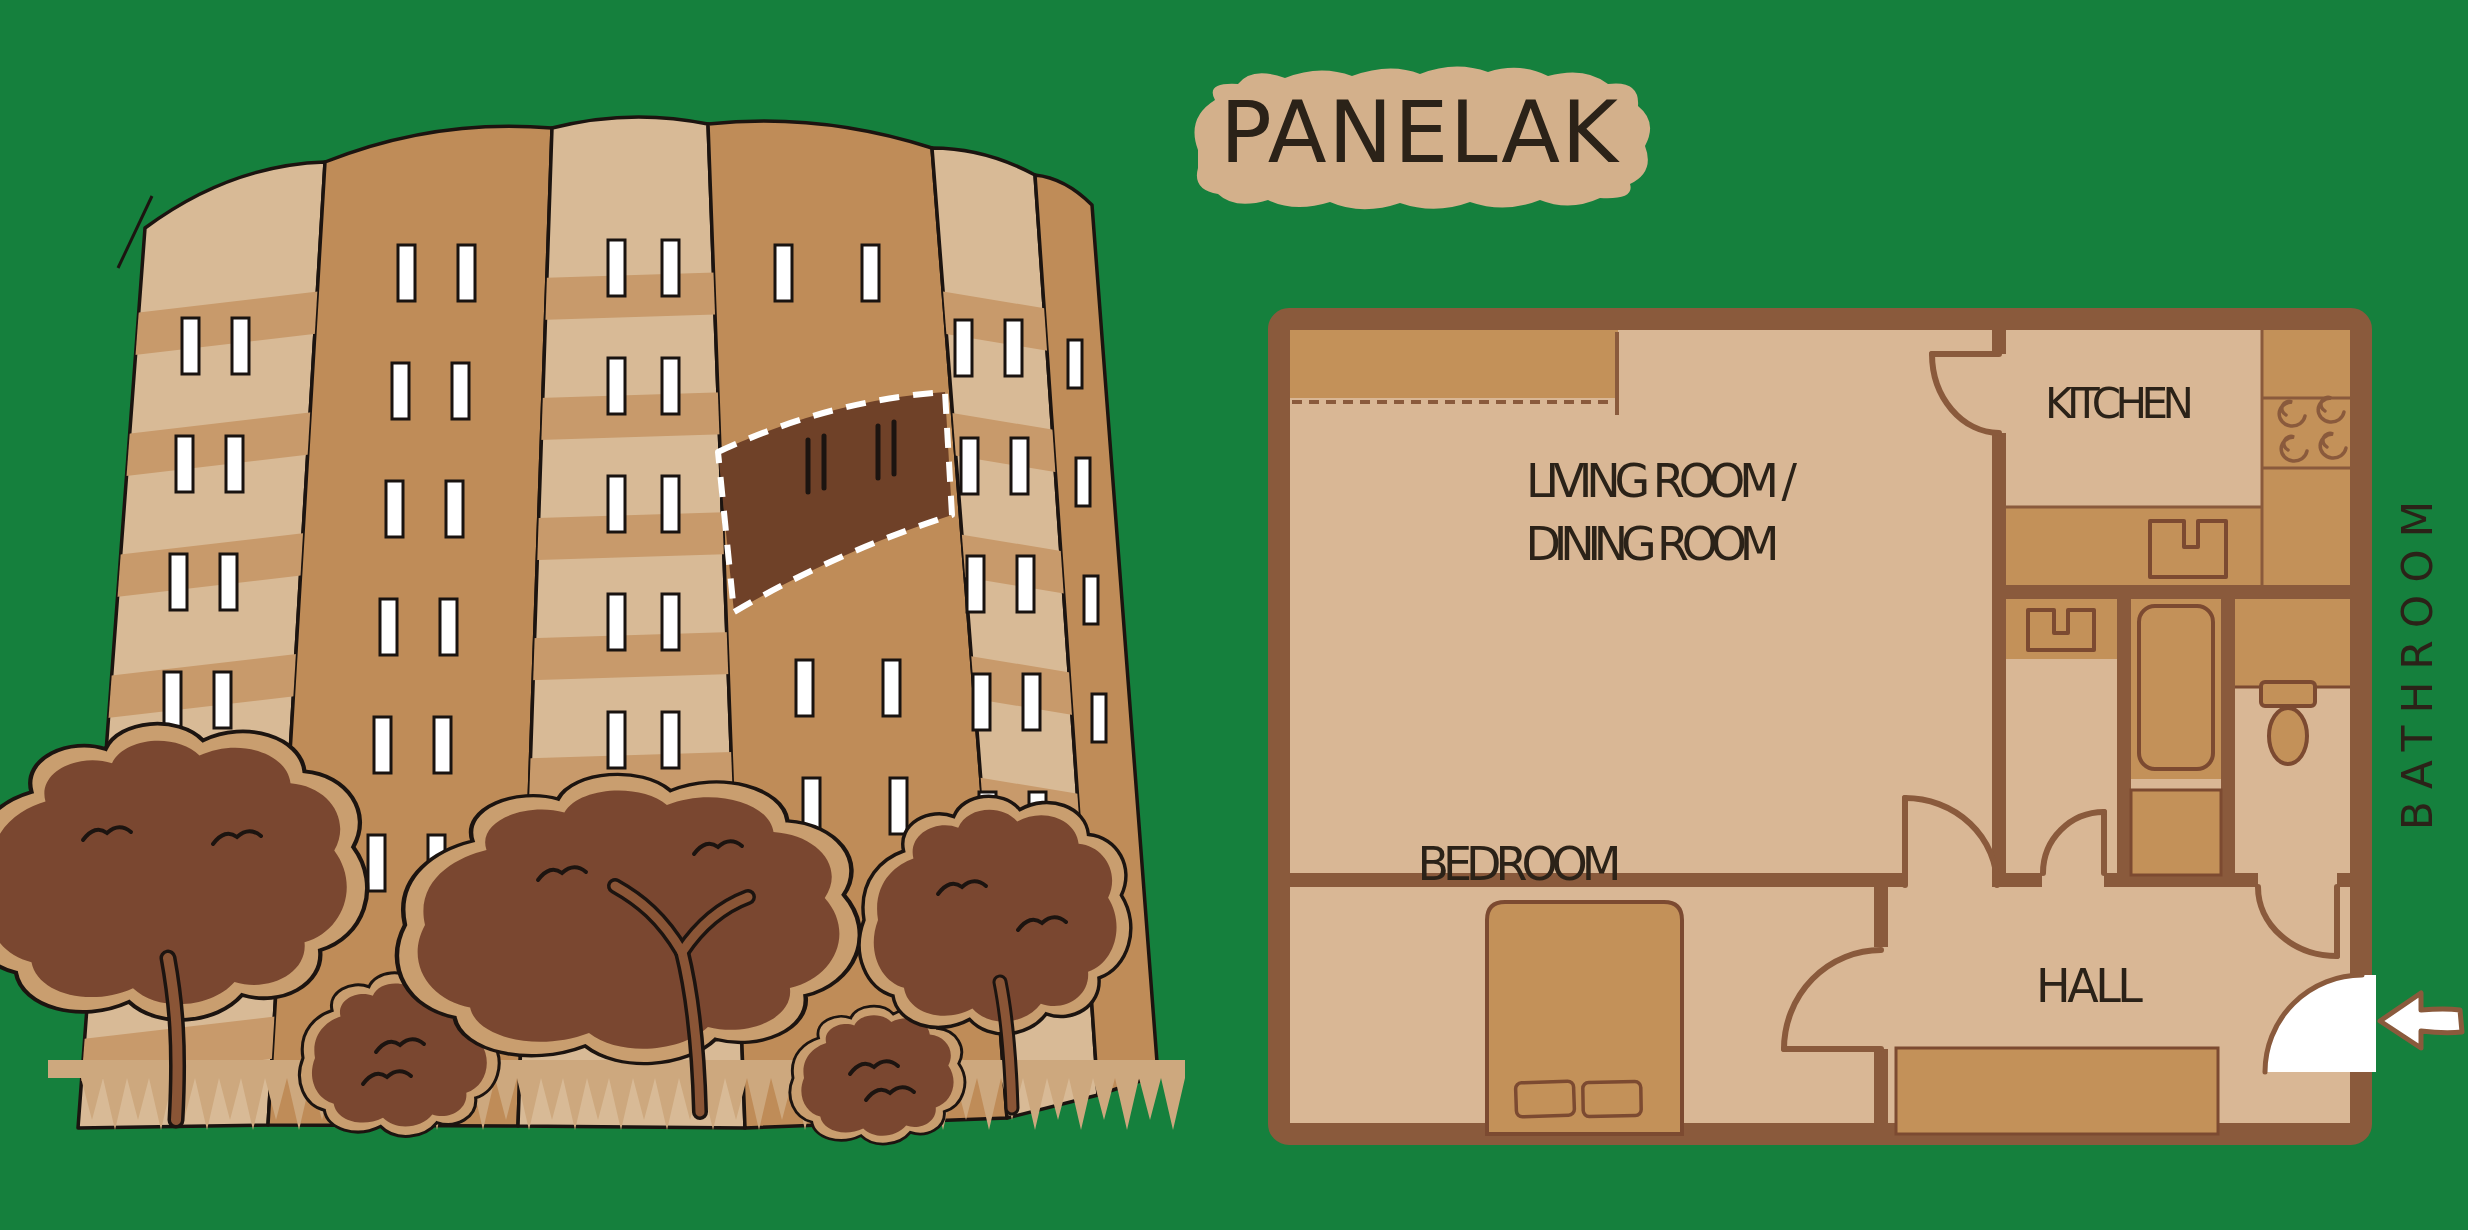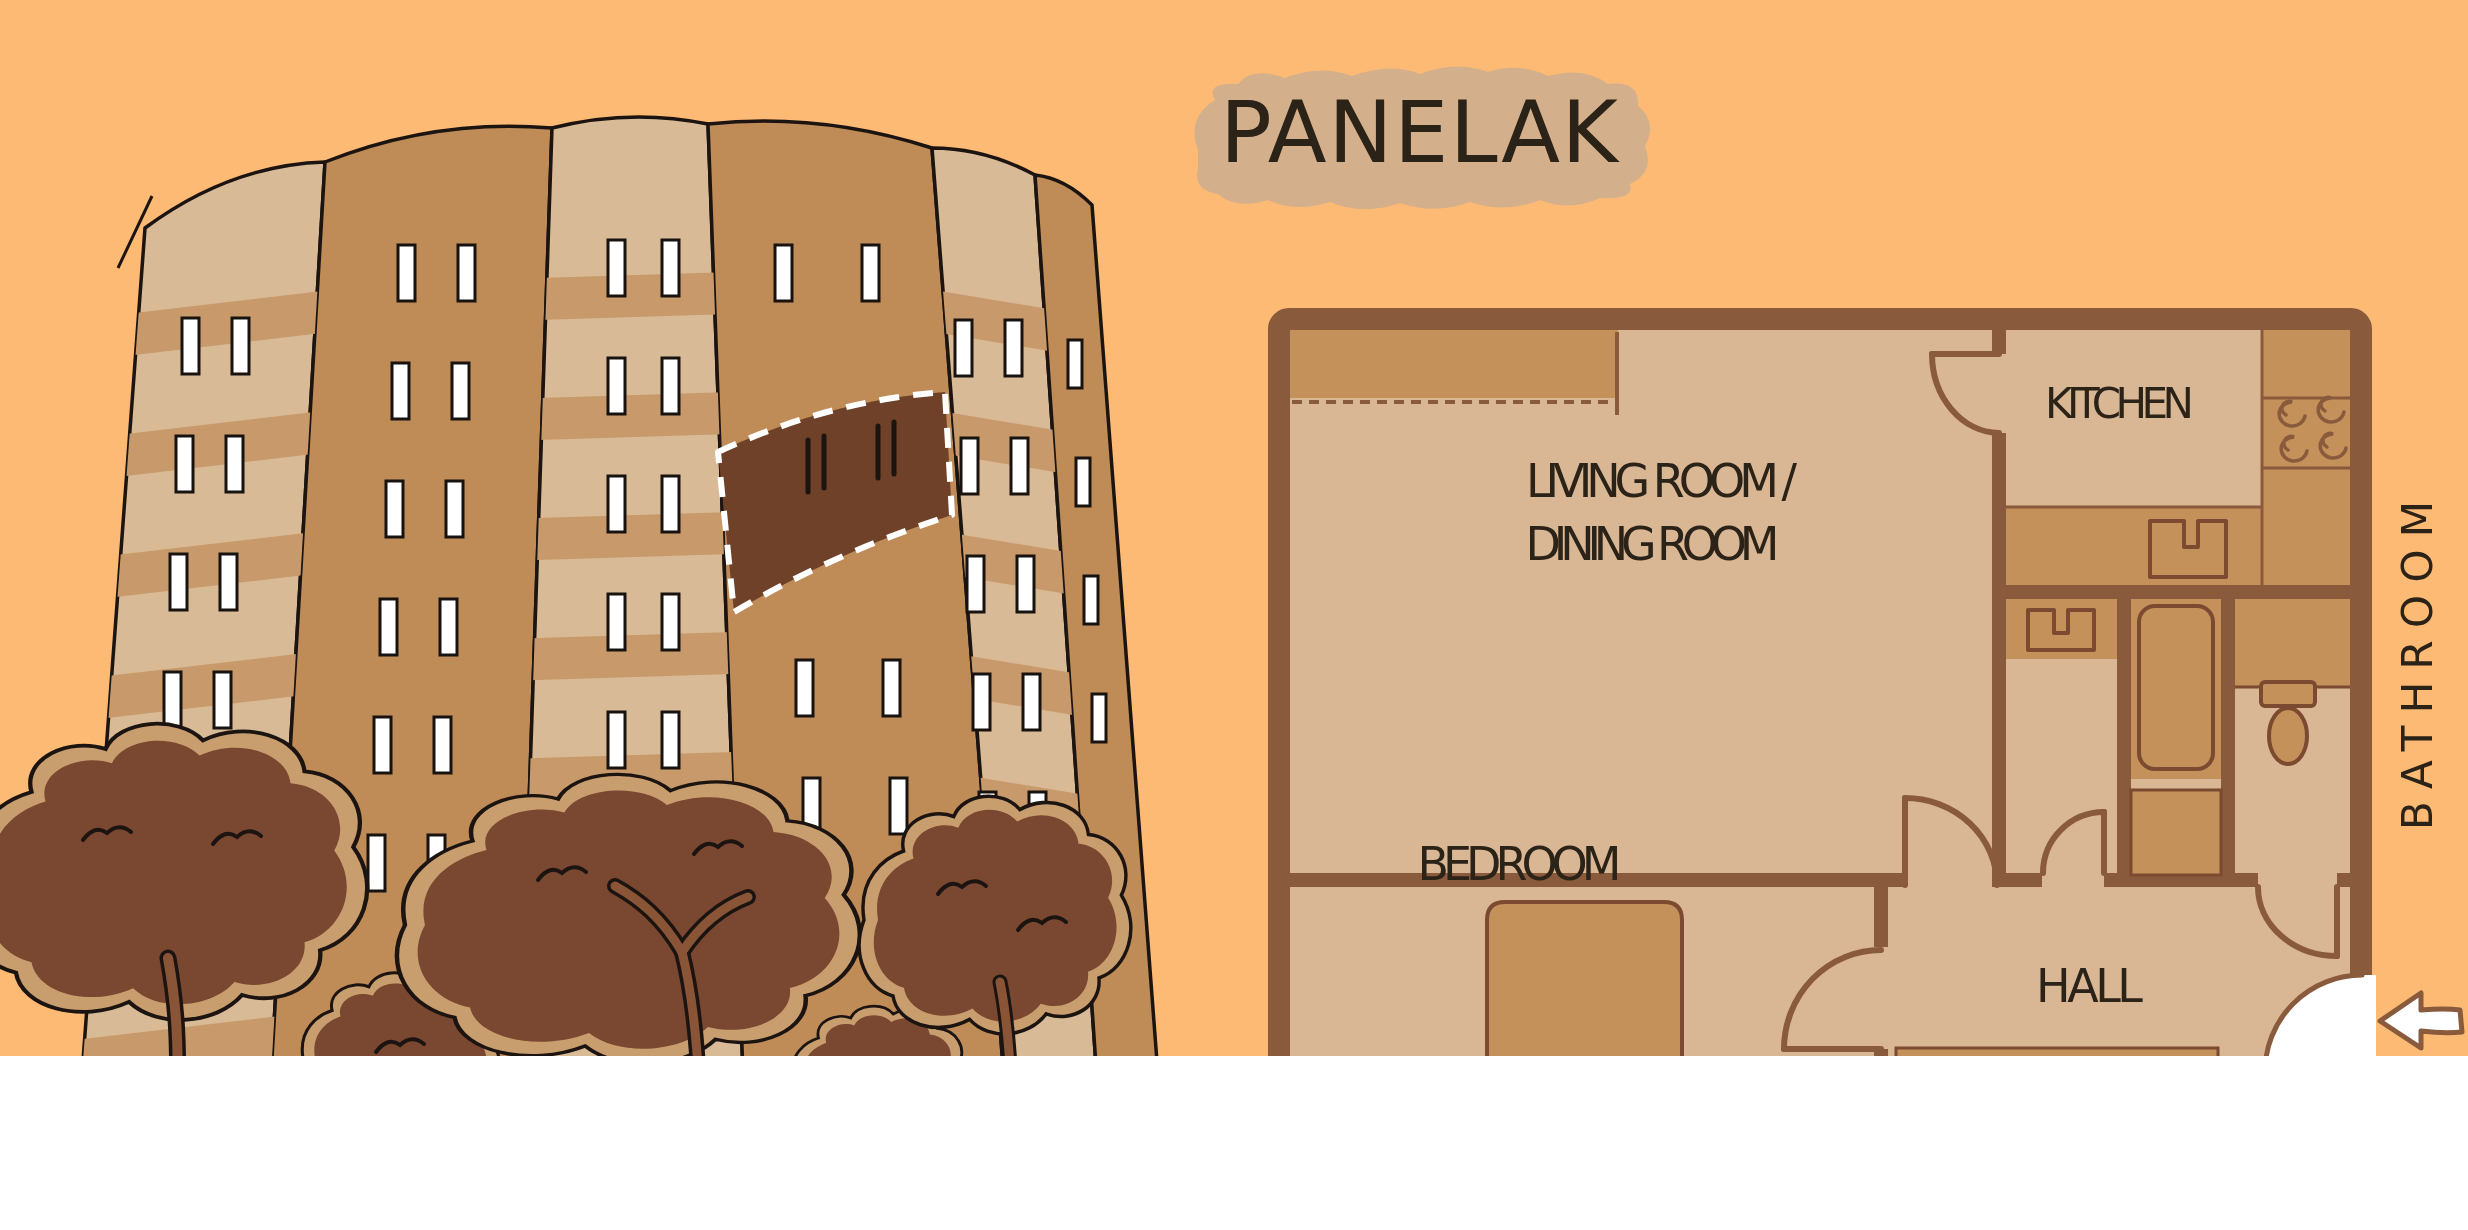--- a/index.html
+++ b/index.html
@@ -1,19 +1,19 @@
 <!DOCTYPE html>
 <html><head>
 <meta charset="utf-8">
 <style>
   html,body{margin:0;padding:0;background:#ffffff;}
   .stage{
     position:relative;
-    width:2468px;height:1056px;
-    background:#fdba74;
+    width:2468px;height:1230px;
+    background:#15803d;
     overflow:hidden;
     font-family:"DejaVu Sans", sans-serif;
   }
   svg.art{position:absolute;left:0;top:0;width:2468px;height:1230px;display:block;}
   text{fill:#2b2218;font-family:"DejaVu Sans", sans-serif;}
   .room-label{font-size:46px;letter-spacing:1px;}
   .room-label-small{font-size:42px;letter-spacing:1px;}
   .title-label{font-size:86px;letter-spacing:2px;}
 </style>
 </head>

